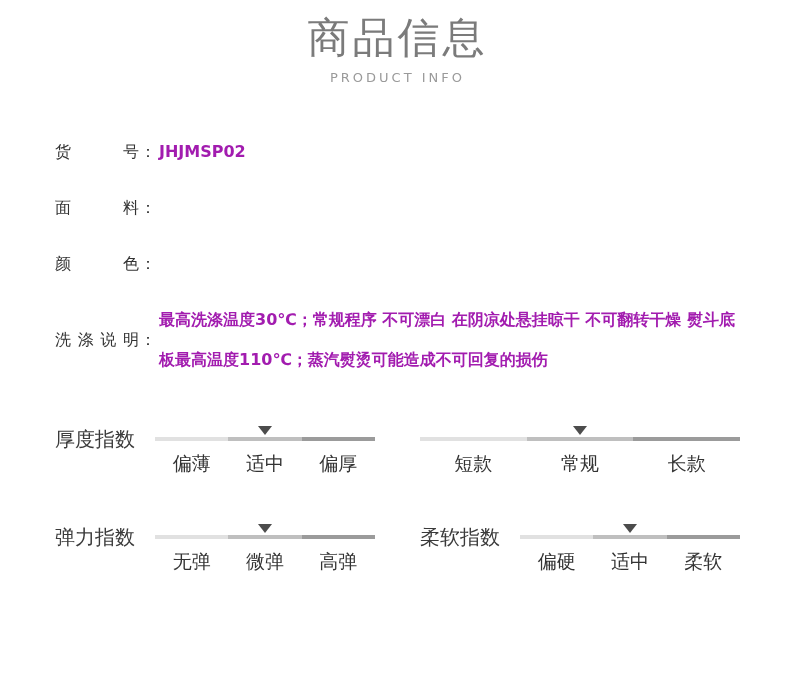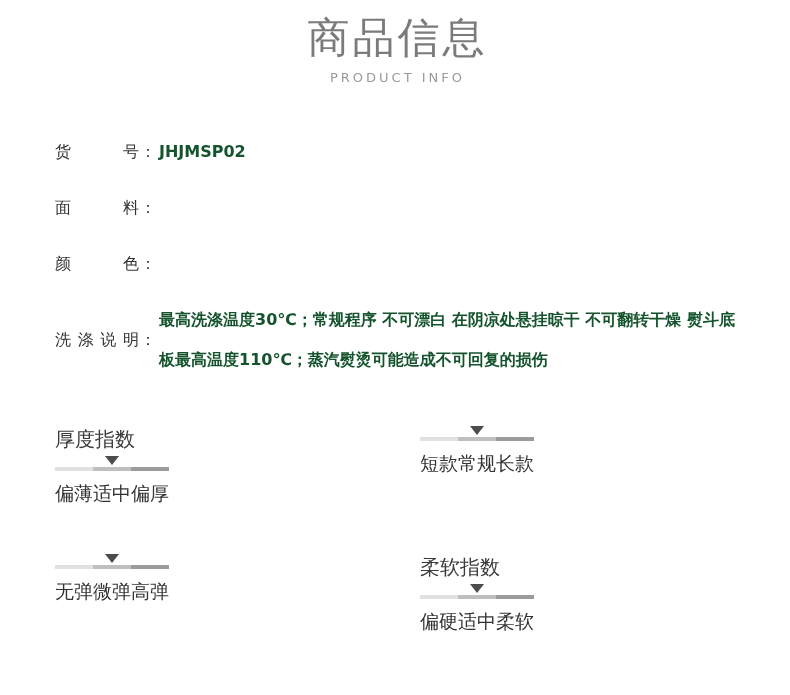--- a/index.html
+++ b/index.html
@@ -24,29 +24,29 @@
   }
 
   
   .info { margin-top: 46px; }
   .info-row { display: flex; align-items: center; margin-bottom: 16px; font-size: 16px; }
   .row-label {
     width: 84px; flex-shrink: 0; color: #333;
     text-align: justify; text-align-last: justify; line-height: 40px;
   }
   .row-colon { color: #333; line-height: 40px; margin-left: 1px; }
-  .row-value { font-weight: 700; color: #14532d; line-height: 40px; margin-left: 3px; flex: 1; }
+  .row-value { font-weight: 700; color: #a21caf; line-height: 40px; margin-left: 3px; flex: 1; }
 
   
   .indices {
     margin-top: 44px;
     display: grid; grid-template-columns: 1fr 1fr;
     column-gap: 45px; row-gap: 46px;
   }
-  .scale { display: flex; align-items: flex-start; flex-direction: column; }
+  .scale { display: flex; align-items: flex-start; }
   .scale-name {
     font-size: 20px; color: #3a3a3a; line-height: 30px;
     width: 92px; flex-shrink: 0; margin-right: 8px; white-space: nowrap;
   }
   .scale-body { flex: 1; }
   .scale-bar { position: relative; margin-top: 13px; height: 4px; display: flex; }
   .seg { flex: 1; height: 4px; }
   .seg:nth-child(2) { background: #e1e1e1; }
   .seg:nth-child(3) { background: #bfbfbf; }
   .seg:nth-child(4) { background: #9b9b9b; }
@@ -126,20 +126,21 @@
         </div>
         <div class="scale-options">
           <span class="scale-option">短款</span>
           <span class="scale-option">常规</span>
           <span class="scale-option">长款</span>
         </div>
       </div>
     </div>
 
     <div class="scale">
+      <span class="scale-name">弹力指数</span>
       <div class="scale-body">
         <div class="scale-bar">
           <span class="marker" style="left: 50%;"></span>
           <span class="seg"></span>
           <span class="seg"></span>
           <span class="seg"></span>
         </div>
         <div class="scale-options">
           <span class="scale-option">无弹</span>
           <span class="scale-option">微弹</span>

